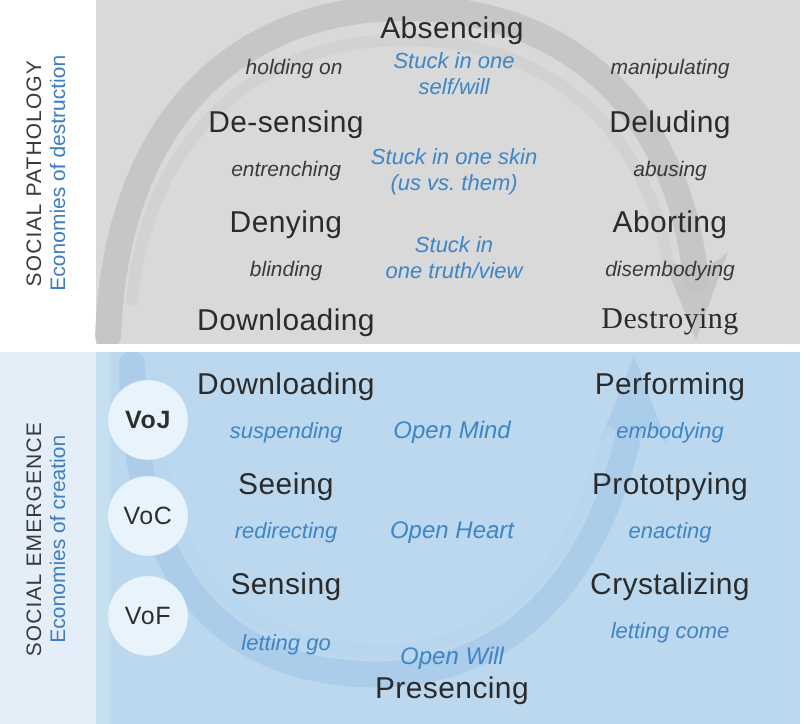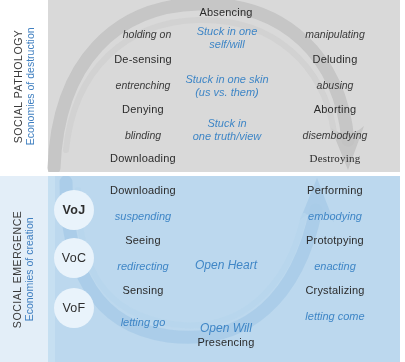--- a/index.html
+++ b/index.html
@@ -75,21 +75,21 @@
   }
 
   
   .cell{
     position:absolute;
     text-align:center;
     line-height:1.16;
     white-space:nowrap;
   }
   .cell.wrap{white-space:normal;}
-  .roman{font-size:11px;color:#2b2b2b;letter-spacing:0.2px;}
+  .roman{font-size:15px;color:#2b2b2b;letter-spacing:0.2px;}
   .ital-dark{font-size:10.5px;color:#3a3a3a;font-style:italic;}
   .ital-blue{font-size:11px;color:#3f86c6;font-style:italic;}
   .ital-blue-lg{font-size:12px;color:#3f86c6;font-style:italic;}
 </style>
 </head>
 <body>
 
 <div id="stage">
 
   <div class="section" id="sec-pathology">
@@ -176,20 +176,21 @@
         <span>VoF</span>
       </div>
 
       <div class="cell roman" style="left:40px;top:8px;width:110px;">Downloading</div>
       <div class="cell ital-blue" style="left:40px;top:34px;width:110px;">suspending</div>
       <div class="cell roman" style="left:40px;top:58px;width:110px;">Seeing</div>
       <div class="cell ital-blue" style="left:40px;top:84px;width:110px;">redirecting</div>
       <div class="cell roman" style="left:40px;top:108px;width:110px;">Sensing</div>
       <div class="cell ital-blue" style="left:40px;top:140px;width:110px;">letting go</div>
 
+      <div class="cell ital-blue-lg" style="left:122px;top:33px;width:112px;">Open Mind</div>
       <div class="cell ital-blue-lg" style="left:122px;top:83px;width:112px;">Open Heart</div>
       <div class="cell ital-blue-lg" style="left:122px;top:146px;width:112px;">Open Will</div>
 
       <div class="cell roman" style="left:232px;top:8px;width:110px;">Performing</div>
       <div class="cell ital-blue" style="left:232px;top:34px;width:110px;">embodying</div>
       <div class="cell roman" style="left:232px;top:58px;width:110px;">Prototpying</div>
       <div class="cell ital-blue" style="left:232px;top:84px;width:110px;">enacting</div>
       <div class="cell roman" style="left:232px;top:108px;width:110px;">Crystalizing</div>
       <div class="cell ital-blue" style="left:232px;top:134px;width:110px;">letting come</div>
 

